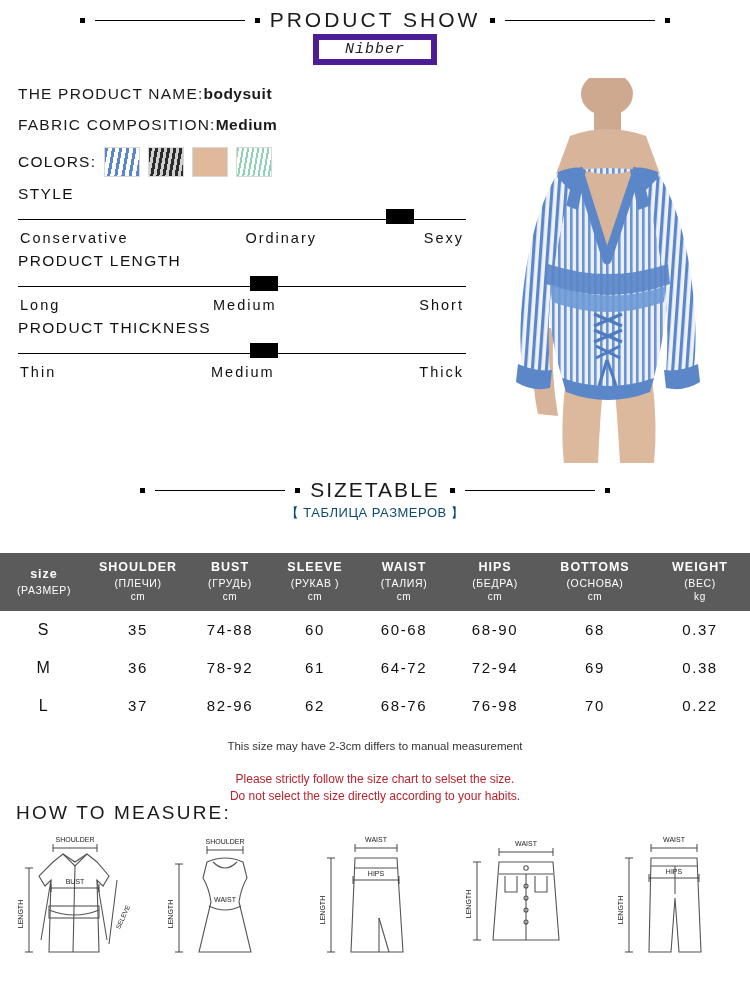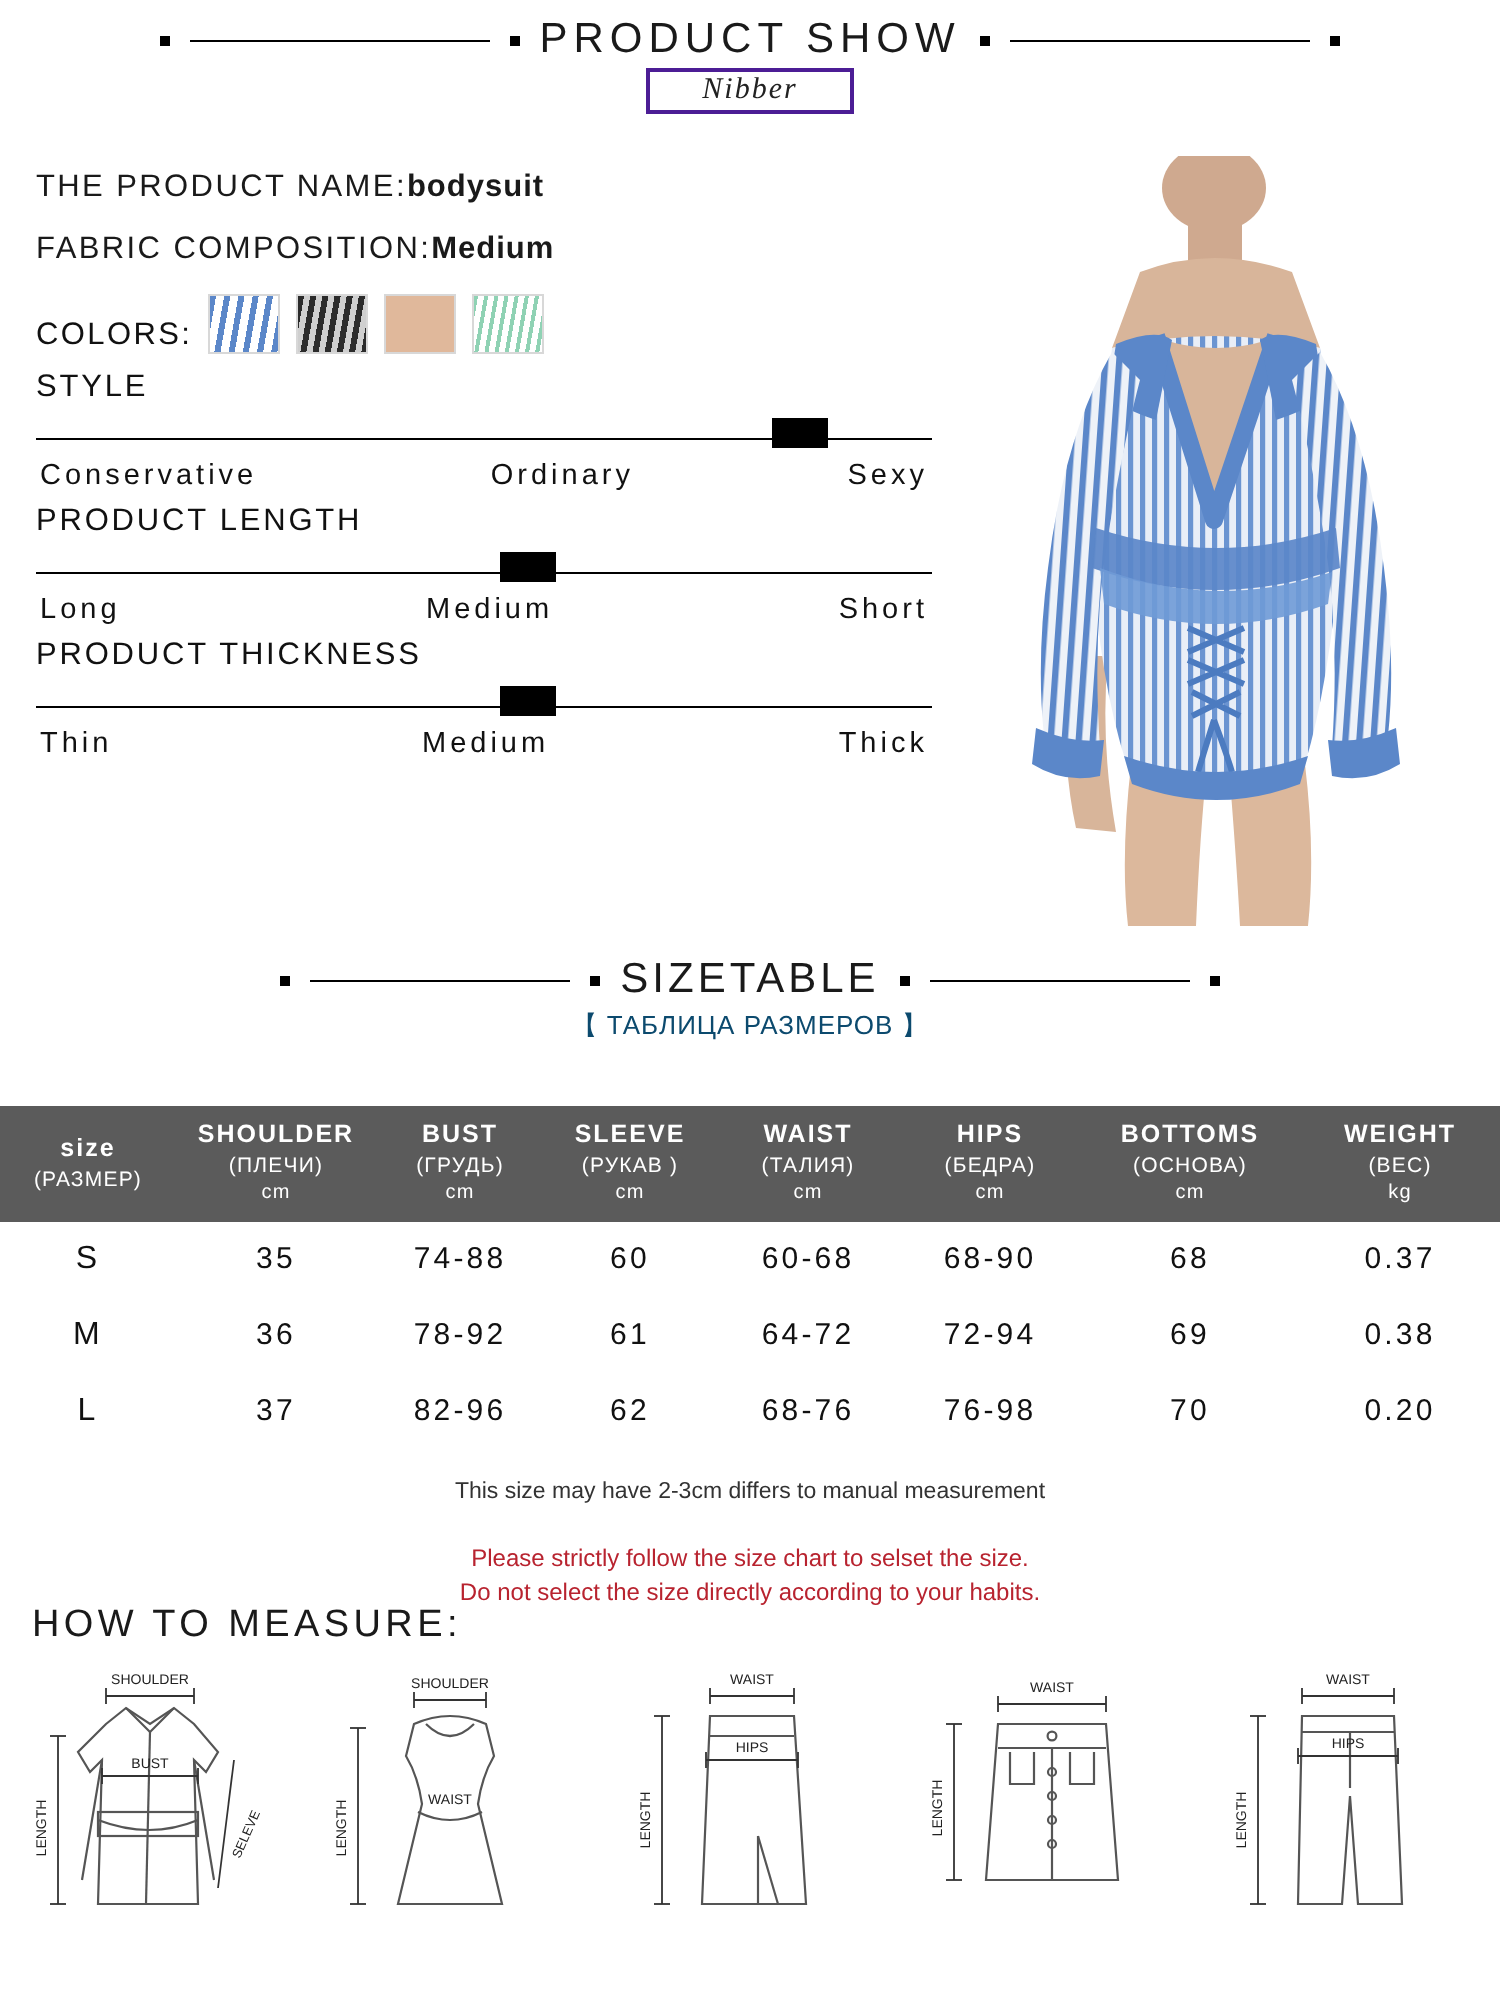--- a/index.html
+++ b/index.html
@@ -23,33 +23,33 @@
     font-size: 21px; letter-spacing: 3px; font-weight: 500; color: #1a1a1a;
   }
   .hdr-rule { height: 1px; background: #000; width: 150px; position: relative; }
   .hdr-rule.left { width: 150px; }
   .hdr-rule.right { width: 150px; }
   .hdr-dot {
     width: 5px; height: 5px; background: #000; display: inline-block;
   }
   .brand-wrap { display: flex; justify-content: center; margin-top: 2px; }
   .brand {
-    border: 2px solid #4c1d95; padding: 1px 26px; font-size: 15px;
-    font-family: Liberation Serif, serif; font-style: italic; color: #222;
+    border: 6px solid #4c1d95; padding: 1px 26px; font-size: 15px;
+    font-family: Liberation Mono, monospace; font-style: italic; color: #222;
     letter-spacing: 1px;
   }
 
   
   .info {
     position: absolute; left: 18px; top: 85px; width: 448px;
   }
   .info-line { font-size: 15.5px; letter-spacing: 1.2px; margin-bottom: 13px; color: #1a1a1a; }
   .info-line b { font-weight: 700; letter-spacing: 0.5px; }
 
-  .colors-row { display: flex; align-items: flex-end; gap: 8px; margin-bottom: 8px; }
+  .colors-row { display: flex; align-items: center; gap: 8px; margin-bottom: 8px; }
   .colors-label { font-size: 15.5px; letter-spacing: 1.2px; }
   .swatch { width: 36px; height: 30px; border: 1px solid #d8d8d8; }
   .sw-blue {
     background:
       repeating-linear-gradient(100deg, #5b87c9 0 3px, #ffffff 3px 7px);
   }
   .sw-black {
     background:
       repeating-linear-gradient(100deg, #2b2b2b 0 3px, #cfcfcf 3px 6px);
   }
@@ -341,21 +341,21 @@
         <td>0.38</td>
       </tr>
       <tr>
         <td class="sz">L</td>
         <td>37</td>
         <td>82-96</td>
         <td>62</td>
         <td>68-76</td>
         <td>76-98</td>
         <td>70</td>
-        <td>0.20</td>
+        <td>0.22</td>
       </tr>
     </tbody>
   </table>
 
   <div class="notes">
     <div class="note1">This size may have 2-3cm differs to manual measurement</div>
     <div class="note2">
       <div>Please strictly follow the size chart to selset the size.</div>
       <div>Do not select the size directly according to your habits.</div>
     </div>

